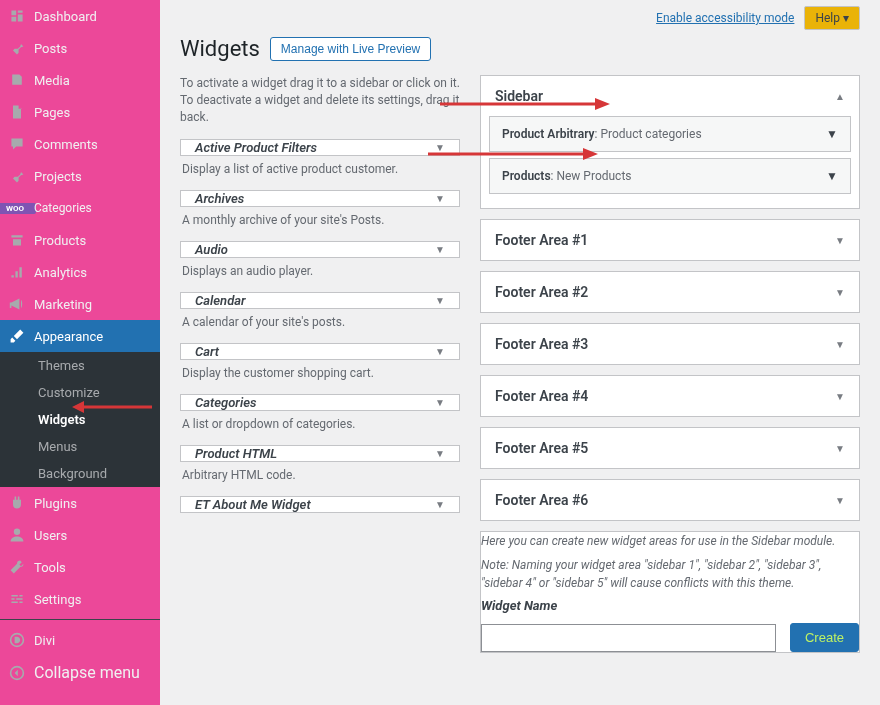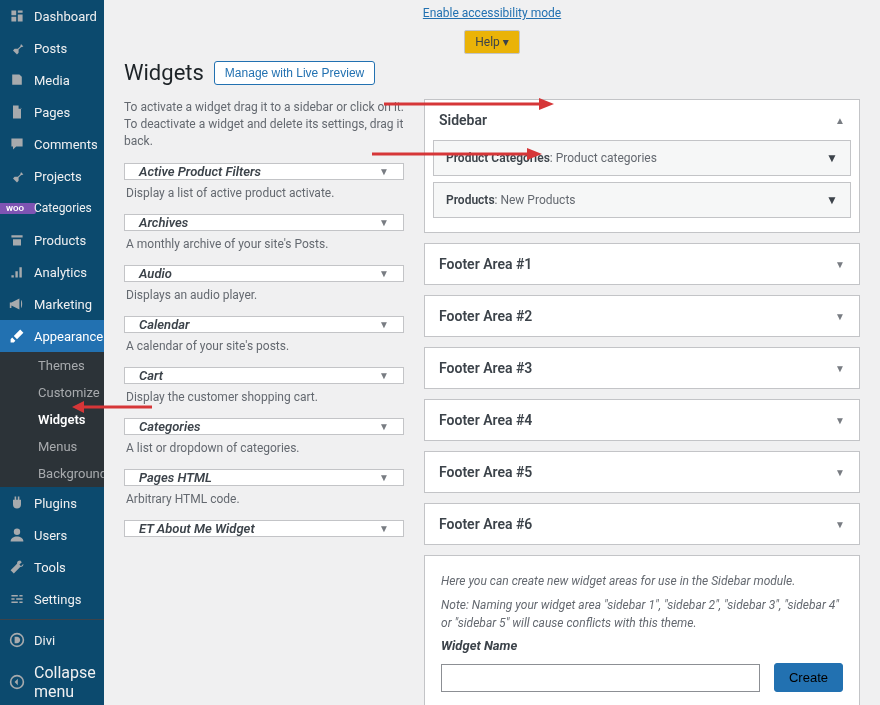--- a/index.html
+++ b/index.html
@@ -1,33 +1,33 @@
 <!DOCTYPE html>
 <html><head>
 <meta charset="utf-8">
 <style>
   * { box-sizing: border-box; margin: 0; padding: 0; }
   body { font-family: -apple-system, BlinkMacSystemFont, "Segoe UI", Roboto, sans-serif; font-size: 13px; color: #3c434a; background: #f0f0f1; width: 880px; height: 705px; overflow: hidden; display: flex; }
   
   
-  .admin-sidebar { width: 104px; background: #0c4a6e; color: #f0f0f1; height: 705px; overflow-y: auto; flex-shrink: 0; }
+  .admin-sidebar { width: 160px; background: #ec4899; color: #f0f0f1; height: 705px; overflow-y: auto; flex-shrink: 0; }
   .menu-item { display: flex; align-items: center; padding: 7px 8px; font-size: 13px; color: #f0f0f1; cursor: pointer; }
   .menu-item .icon { width: 18px; height: 18px; margin-right: 8px; display: flex; align-items: center; justify-content: center; flex-shrink: 0; }
   .menu-item svg { width: 16px; height: 16px; fill: #a7aaad; }
   .menu-item.active { background: #2271b1; color: #fff; position: relative; }
   .menu-item.active svg { fill: #fff; }
   .menu-item.active::after { content: ""; position: absolute; right: -8px; top: 50%; transform: translateY(-50%); border: 8px solid transparent; border-right-color: #f0f0f1; }
   .submenu { background: #2c3338; }
   .submenu-item { padding: 6px 10px; font-size: 13px; color: #a7aaad; cursor: pointer; margin-left: 28px; }
   .submenu-item.active { color: #fff; font-weight: 600; }
   .woo-badge { background:#7f54b3;color:#fff;font-size:8px;font-weight:700;padding:1px 12px;border-radius:2px;margin-right:4px; }
   
   
   .content { flex: 1; padding: 0 20px 20px 20px; overflow-y: auto; position: relative; }
-  .top-bar { display: flex; justify-content: flex-end; align-items: center; padding: 6px 0; gap: 10px; flex-direction: column; }
+  .top-bar { display: flex; justify-content: flex-end; align-items: center; padding: 6px 0; gap: 10px; }
   .access-link { color: #2271b1; text-decoration: underline; font-size: 12px; }
   .help-tab { border: 1px solid #c3c4c7; background: #eab308; padding: 4px 10px; font-size: 12px; border-radius: 2px; cursor: pointer; }
   .heading-row { display: flex; align-items: center; gap: 10px; margin-bottom: 14px; }
   .heading-row h1 { font-size: 22px; font-weight: 400; color: #1d2327; }
   .preview-btn { border: 1px solid #2271b1; color: #2271b1; background: #fff; padding: 4px 10px; font-size: 12px; border-radius: 3px; cursor: pointer; }
   .columns { display: flex; gap: 20px; }
   .col-left { flex: 0 0 280px; }
   .col-right { flex: 1; min-width: 0; }
   .col-left h2 { font-size: 15px; font-weight: 600; color: #1d2327; margin-bottom: 6px; }
   .col-left .intro { font-size: 12px; color: #646970; margin-bottom: 14px; line-height: 1.4; }
@@ -35,26 +35,26 @@
   .widget-item .label { font-weight: 600; font-size: 13px; }
   .widget-item .tri { color: #787c82; font-size: 10px; }
   .widget-desc { font-size: 12px; color: #646970; margin-bottom: 14px; padding-left: 2px; }
   .area-box { border: 1px solid #c3c4c7; background: #fff; margin-bottom: 10px; }
   .area-header { padding: 12px 14px; font-size: 14px; font-weight: 600; display: flex; justify-content: space-between; align-items: center; cursor: pointer; }
   .area-header .tri { color: #787c82; font-size: 10px; }
   .area-body { padding: 0 8px 8px 8px; }
   .inner-widget { border: 1px solid #c3c4c7; background: #f6f7f7; padding: 10px 12px; margin-bottom: 6px; display: flex; justify-content: space-between; align-items: center; font-size: 12px; cursor: pointer; }
   .inner-widget .title { font-weight: 600; }
   .inner-widget .subtitle { font-weight: 400; color: #646970; }
-  .create-box { border: 1px solid #c3c4c7; background: #fff; padding: 16px; margin-top: 6px; }
+  .create-box { border: 1px solid #c3c4c7; background: #fff; margin-top: 6px; }
   .create-box .note { font-style: italic; font-size: 12px; color: #646970; line-height: 1.5; margin-bottom: 6px; }
   .create-box .wname { font-weight: 700; font-style: italic; font-size: 13px; margin-bottom: 10px; }
   .create-row { display: flex; gap: 14px; align-items: center; }
   .create-row input { flex: 1; border: 1px solid #8c8f94; padding: 4px 6px; font-size: 13px; height: 28px; }
-  .create-row button { background: #2271b1; color: #000000; border: 1px solid #2271b1; padding: 6px 14px; border-radius: 3px; font-size: 13px; cursor: pointer; }
+  .create-row button { background: #2271b1; color: #bef264; border: 1px solid #2271b1; padding: 6px 14px; border-radius: 3px; font-size: 13px; cursor: pointer; }
   
   
   .arrow { position: absolute; pointer-events: none; }
   .arrow-line { stroke: #d63638; stroke-width: 3; fill: none; }
   .arrow-head { fill: #d63638; }
 </style>
 </head>
 <body>
 
 <div class="admin-sidebar">
@@ -217,21 +217,21 @@
 
   <div class="columns">
 
     <div class="col-left">
       <p class="intro">To activate a widget drag it to a sidebar or click on it. To deactivate a widget and delete its settings, drag it back.</p>
       <div id="available-list">
           <div class="widget-item">
             <span class="label">Active Product Filters</span>
             <span class="tri">▼</span>
           </div>
-          <p class="widget-desc">Display a list of active product activate.</p>
+          <p class="widget-desc">Display a list of active product customer.</p>
           <div class="widget-item">
             <span class="label">Archives</span>
             <span class="tri">▼</span>
           </div>
           <p class="widget-desc">A monthly archive of your site's Posts.</p>
           <div class="widget-item">
             <span class="label">Audio</span>
             <span class="tri">▼</span>
           </div>
           <p class="widget-desc">Displays an audio player.</p>
@@ -244,40 +244,40 @@
             <span class="label">Cart</span>
             <span class="tri">▼</span>
           </div>
           <p class="widget-desc">Display the customer shopping cart.</p>
           <div class="widget-item">
             <span class="label">Categories</span>
             <span class="tri">▼</span>
           </div>
           <p class="widget-desc">A list or dropdown of categories.</p>
           <div class="widget-item">
-            <span class="label">Pages HTML</span>
+            <span class="label">Product HTML</span>
             <span class="tri">▼</span>
           </div>
           <p class="widget-desc">Arbitrary HTML code.</p>
           <div class="widget-item">
             <span class="label">ET About Me Widget</span>
             <span class="tri">▼</span>
           </div>
         </div>
     </div>
 
     <div class="col-right">
       <div class="area-box">
         <div class="area-header">
           <span>Sidebar</span>
           <span class="tri">▲</span>
         </div>
         <div class="area-body" id="sidebar-widgets">
             <div class="inner-widget">
-              <span><span class="title">Product Categories</span><span class="subtitle">: Product categories</span></span>
+              <span><span class="title">Product Arbitrary</span><span class="subtitle">: Product categories</span></span>
               <span class="tri">▼</span>
             </div>
             <div class="inner-widget">
               <span><span class="title">Products</span><span class="subtitle">: New Products</span></span>
               <span class="tri">▼</span>
             </div>
           </div>
       </div>
       <div id="footer-areas">
           <div class="area-box">

